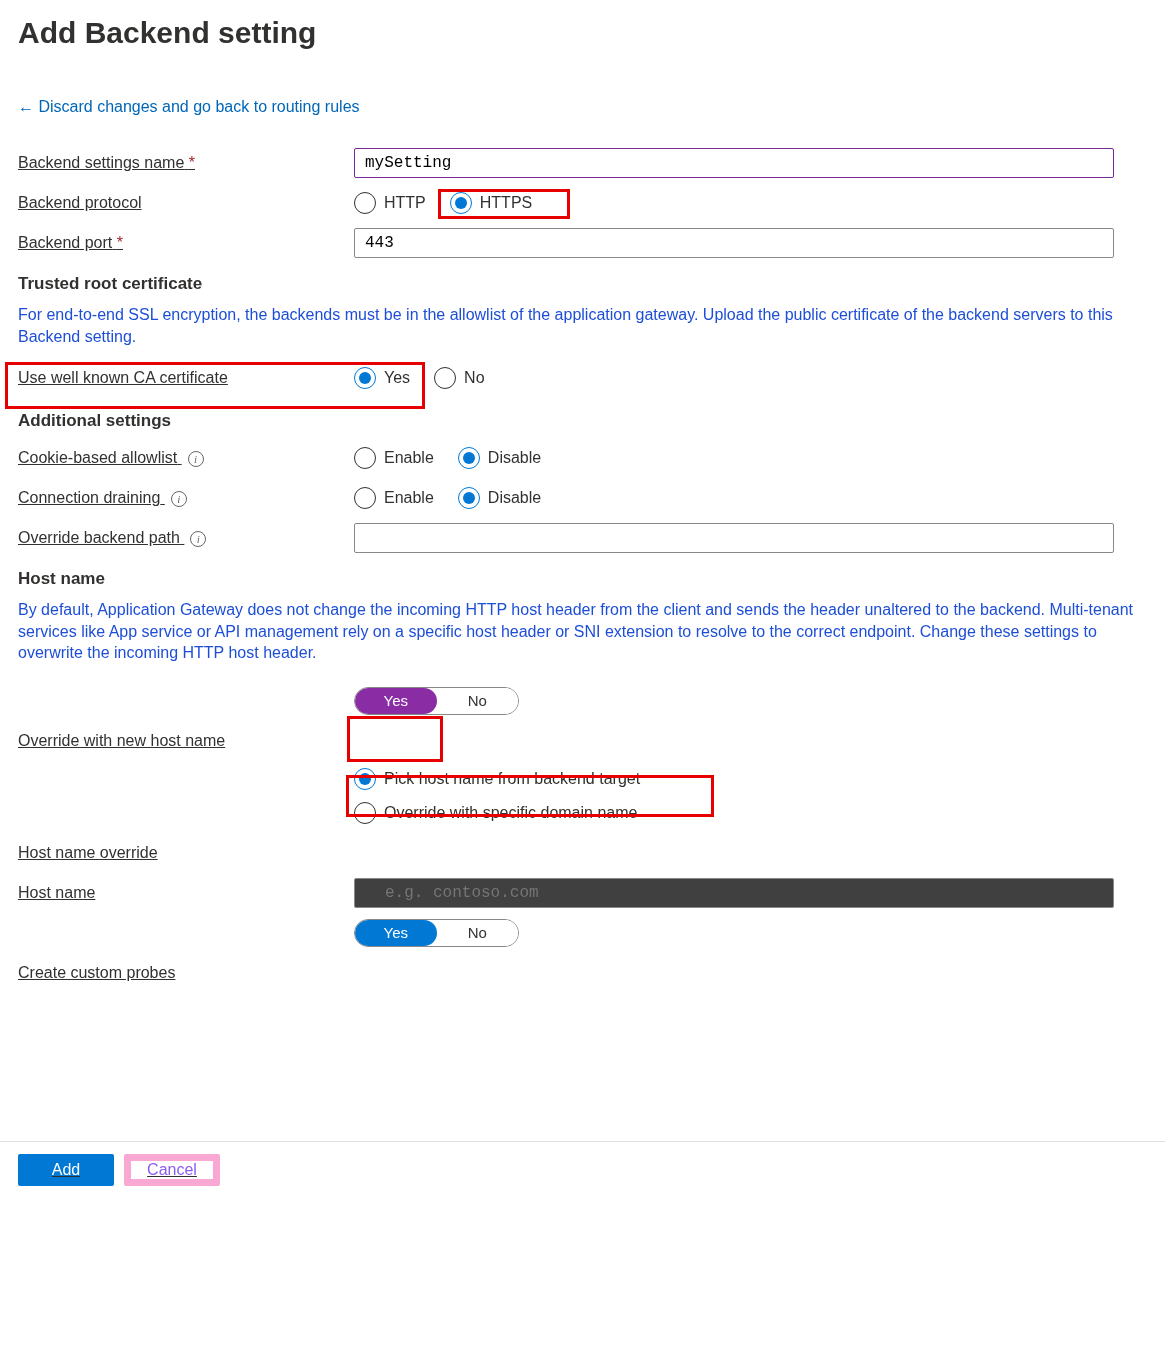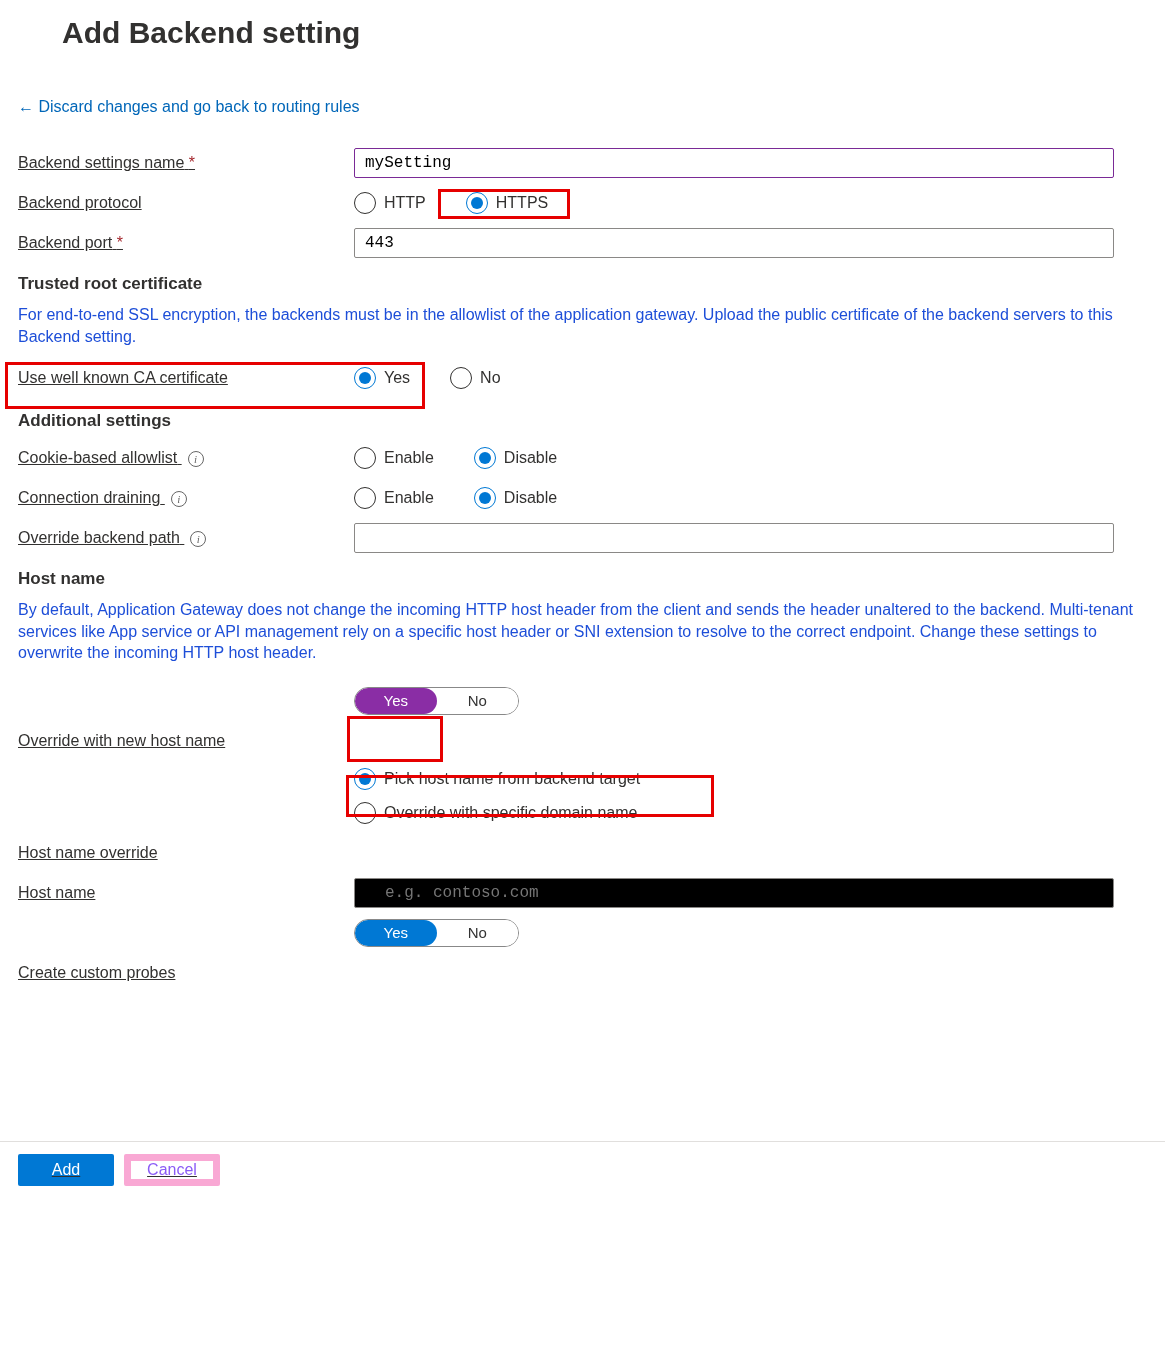--- a/index.html
+++ b/index.html
@@ -12,21 +12,20 @@
   .page {
     padding: 16px 0 0 18px;
     width: 1165px;
     position: relative;
     min-height: 1198px;
   }
   h1 {
     font-size: 30px;
     font-weight: 600;
     margin-bottom: 48px;
-    margin-left: 44px;
   }
   .back-link {
     color: #0066b8;
     text-decoration: none;
     font-size: 16px;
     display: inline-block;
     margin-bottom: 30px;
     cursor: pointer;
   }
   .form-row {
@@ -48,35 +47,35 @@
   .text-input {
     width: 760px;
     height: 30px;
     border: 1px solid #8a8886;
     border-radius: 2px;
     padding: 2px 10px;
     font-size: 16px;
     font-family: Liberation Mono, monospace;
   }
   .text-input.active { border-color: #7a2a96; }
-  .text-input.disabled { background: #000000; color: #a19f9d; padding-left: 30px; }
+  .text-input.disabled { background: #404040; color: #a19f9d; padding-left: 30px; }
   .section-heading {
     font-weight: 600;
     font-size: 17px;
     margin-top: 14px;
     margin-bottom: 10px;
   }
   .desc {
     font-size: 16px;
     color: #1d4ed8;
     line-height: 1.35;
     margin-bottom: 14px;
     width: 1130px;
   }
-  .radio-group { display: flex; align-items: center; gap: 22px; }
+  .radio-group { display: flex; align-items: center; gap: 6px; }
   .radio {
     display: inline-flex;
     align-items: center;
     gap: 8px;
     margin-right: 18px;
     cursor: pointer;
     font-size: 16px;
   }
   .radio-circle {
     width: 22px; height: 22px;

